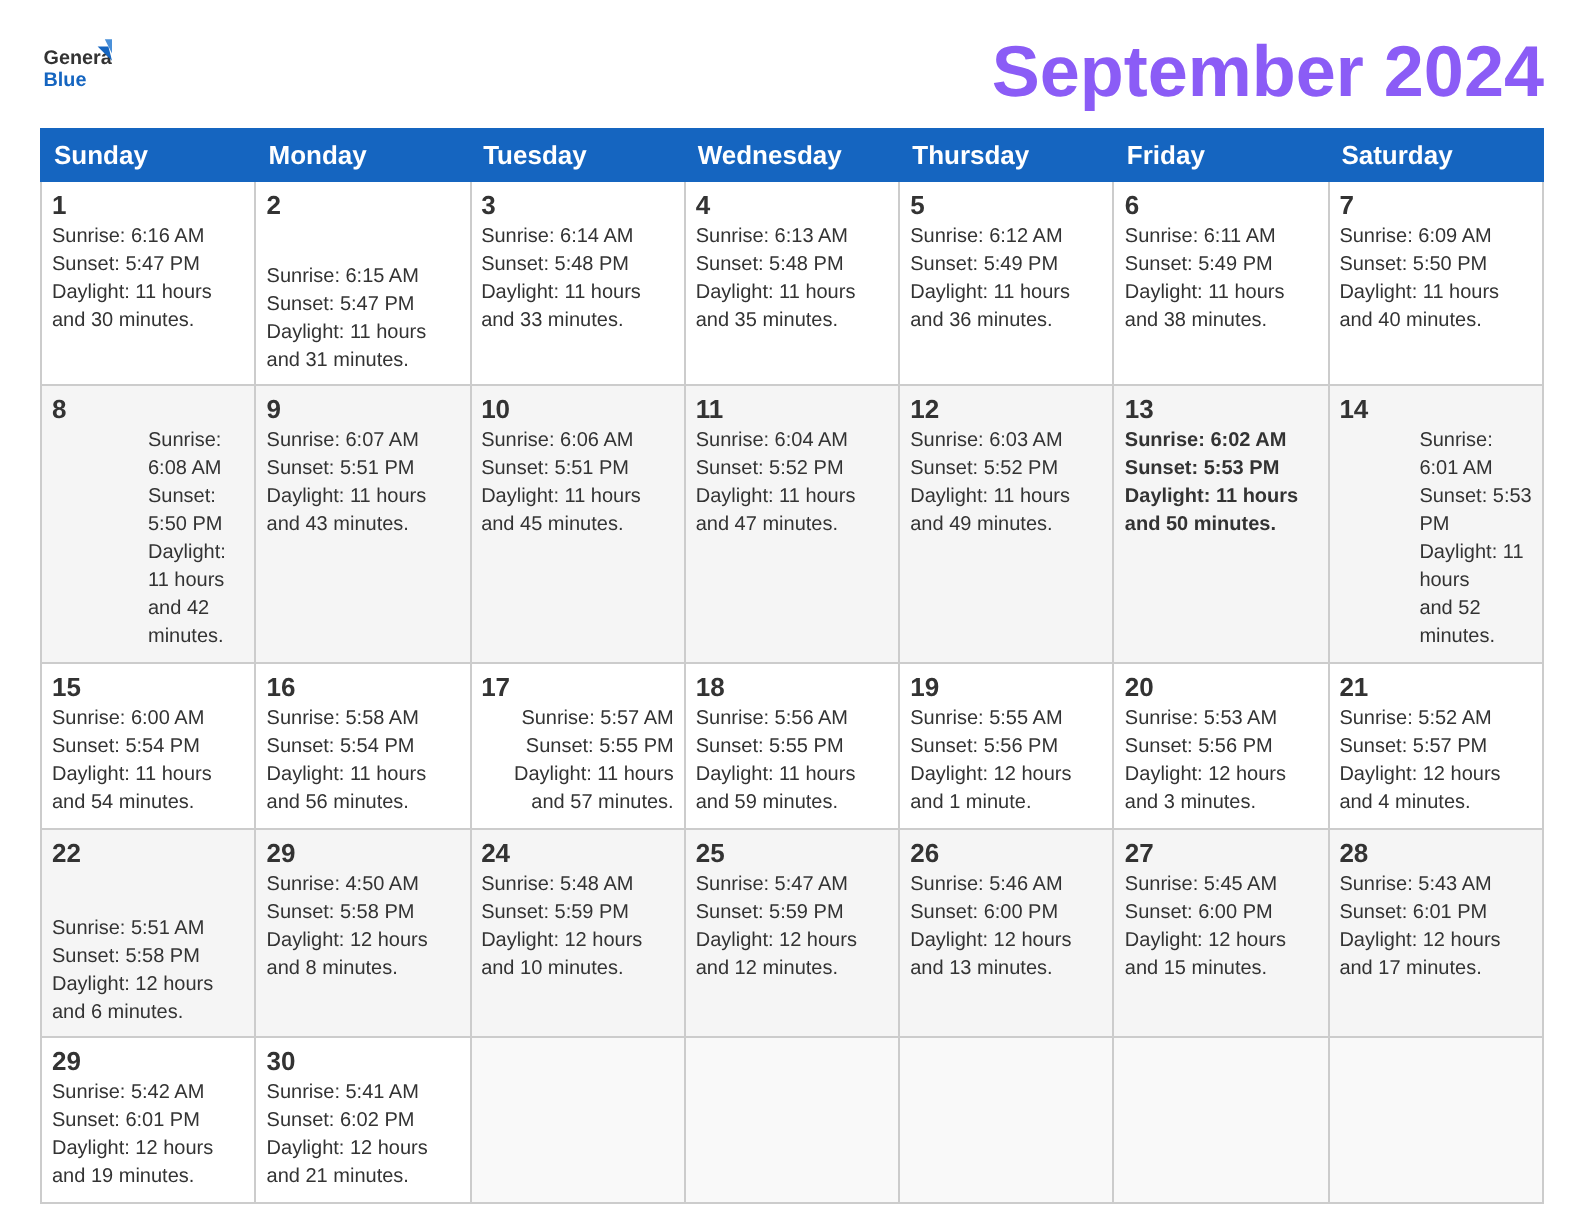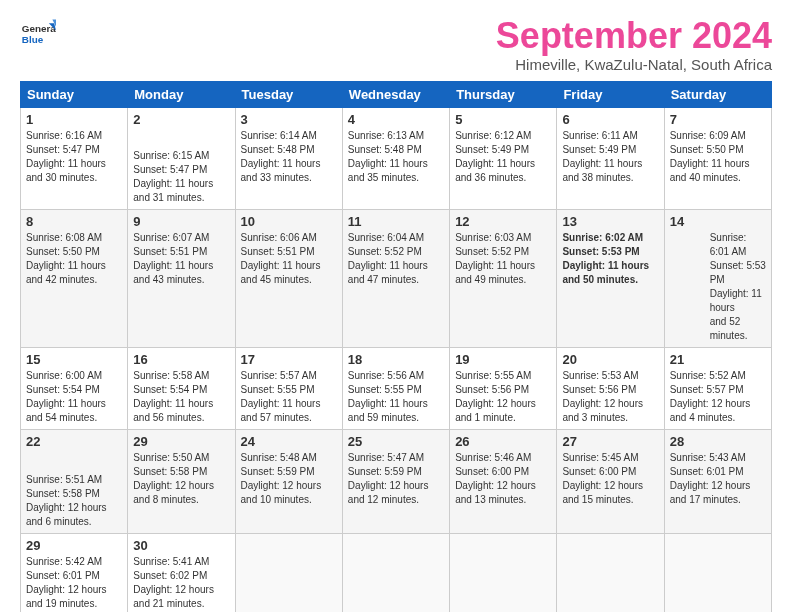--- a/index.html
+++ b/index.html
@@ -31,21 +31,21 @@
     .logo-icon {
       width: 36px;
       height: 36px;
     }
     .title-block {
       text-align: right;
     }
     .calendar-title {
       font-size: 36px;
       font-weight: bold;
-      color: #ec4899;
+      color: #8b5cf6;
       line-height: 1.1;
     }
     .calendar-subtitle {
       font-size: 15px;
       color: #555;
     }
     .calendar-table {
       width: 100%;
       border-collapse: collapse;
       flex: 1;
@@ -97,21 +97,20 @@
     <div class="logo">
       <svg class="logo-icon" viewBox="0 0 40 40">
         <text x="2" y="18" font-size="11" font-weight="bold" fill="#333" font-family="Arial">General</text>
         <text x="2" y="30" font-size="11" font-weight="bold" fill="#1565c0" font-family="Arial">Blue</text>
         <polygon points="32,8 40,16 38,8" fill="#1565c0"></polygon>
         <polygon points="36,4 40,12 40,4" fill="#4a90d9"></polygon>
       </svg>
     </div>
     <div class="title-block">
       <div class="calendar-title">September 2024</div>
-      <div class="calendar-subtitle">Himeville, KwaZulu-Natal, South Africa</div>
     </div>
   </div>
 
   <table class="calendar-table">
     <thead>
       <tr>
         <th>Sunday</th>
         <th>Monday</th>
         <th>Tuesday</th>
         <th>Wednesday</th>
@@ -168,21 +167,21 @@
             <span class="day-number">7</span>
             <div class="day-info" style="white-space: pre-line;">Sunrise: 6:09 AM
 Sunset: 5:50 PM
 Daylight: 11 hours
 and 40 minutes.</div>
           </td>
         </tr>
         <tr>
           <td>
             <span class="day-number">8</span>
-            <div class="day-info" style="white-space: pre-line;">Sunrise: 6:08 AM
+            <div class="day-info" style="white-space: pre-line; margin-left: 48px;">Sunrise: 6:08 AM
 Sunset: 5:50 PM
 Daylight: 11 hours
 and 42 minutes.</div>
           </td>
           <td>
             <span class="day-number">9</span>
             <div class="day-info" style="white-space: pre-line;">Sunrise: 6:07 AM
 Sunset: 5:51 PM
 Daylight: 11 hours
 and 43 minutes.</div>
@@ -233,21 +232,21 @@
           </td>
           <td>
             <span class="day-number">16</span>
             <div class="day-info" style="white-space: pre-line;">Sunrise: 5:58 AM
 Sunset: 5:54 PM
 Daylight: 11 hours
 and 56 minutes.</div>
           </td>
           <td>
             <span class="day-number">17</span>
-            <div class="day-info" style="white-space: pre-line;">Sunrise: 5:57 AM
+            <div class="day-info" style="white-space: pre-line; text-align: right;">Sunrise: 5:57 AM
 Sunset: 5:55 PM
 Daylight: 11 hours
 and 57 minutes.</div>
           </td>
           <td>
             <span class="day-number">18</span>
             <div class="day-info" style="white-space: pre-line;">Sunrise: 5:56 AM
 Sunset: 5:55 PM
 Daylight: 11 hours
 and 59 minutes.</div>
@@ -277,21 +276,21 @@
         <tr>
           <td>
             <span class="day-number">22</span>
             <div class="day-info" style="white-space: pre-line; margin-top: 24px;">Sunrise: 5:51 AM
 Sunset: 5:58 PM
 Daylight: 12 hours
 and 6 minutes.</div>
           </td>
           <td>
             <span class="day-number">29</span>
-            <div class="day-info" style="white-space: pre-line;">Sunrise: 5:50 AM
+            <div class="day-info" style="white-space: pre-line;">Sunrise: 4:50 AM
 Sunset: 5:58 PM
 Daylight: 12 hours
 and 8 minutes.</div>
           </td>
           <td>
             <span class="day-number">24</span>
             <div class="day-info" style="white-space: pre-line;">Sunrise: 5:48 AM
 Sunset: 5:59 PM
 Daylight: 12 hours
 and 10 minutes.</div>

